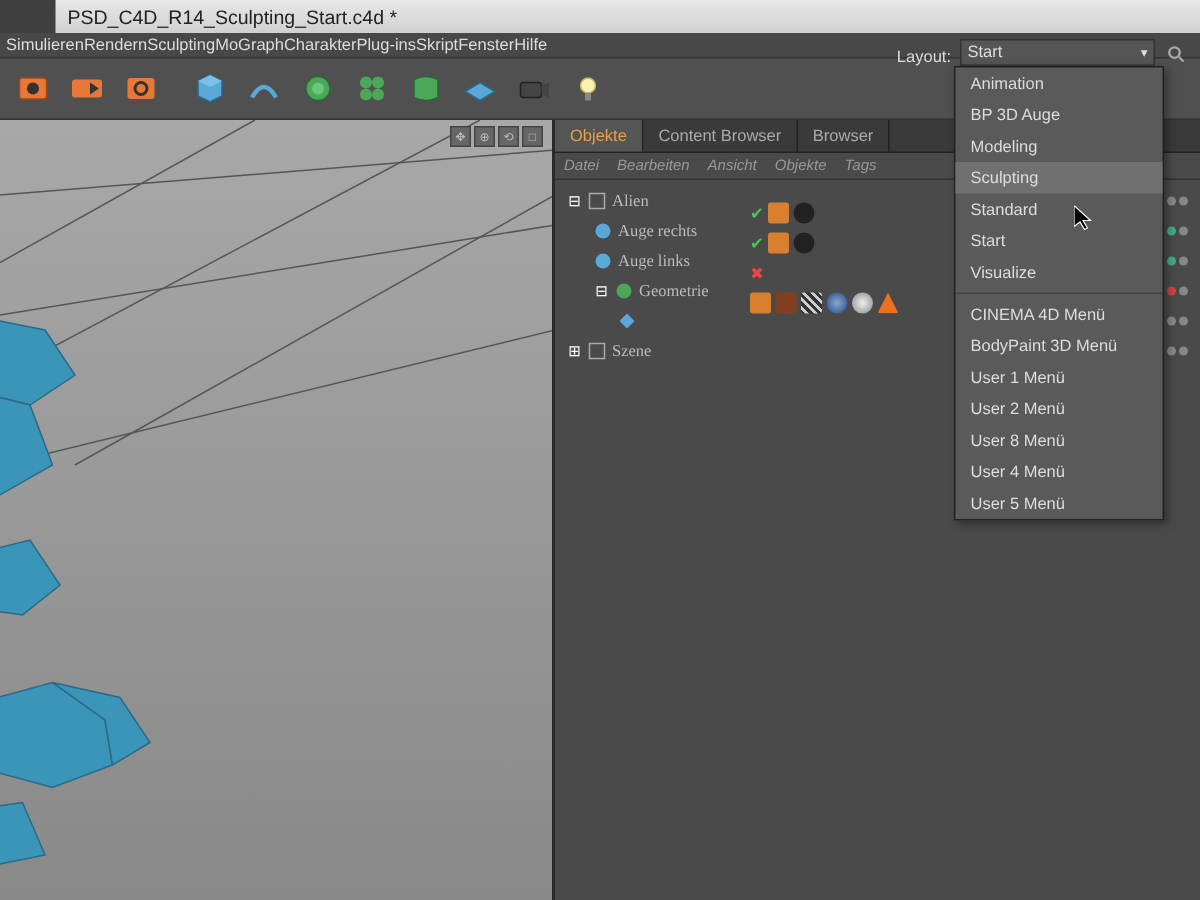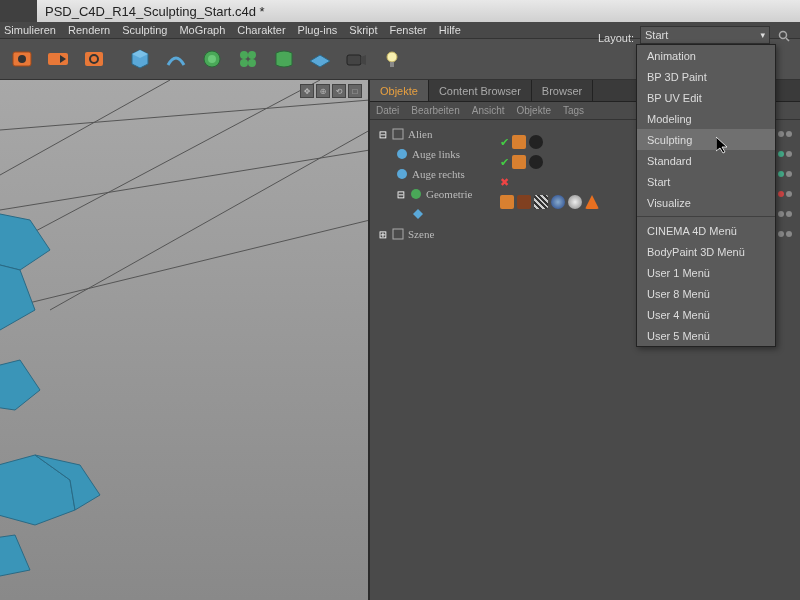--- a/index.html
+++ b/index.html
@@ -1,20 +1,20 @@
 <!DOCTYPE html>
 <html><head>
 <meta charset="utf-8">
 <style>
 * { margin: 0; padding: 0; box-sizing: border-box; font-family: Arial, sans-serif; }
 body { background: #404040; width: 800px; height: 600px; overflow: hidden; position: relative; }
 
 .titlebar { background: linear-gradient(#e8e8e8, #d0d0d0); height: 22px; display: flex; align-items: center; padding: 0 8px; font-size: 13px; color: #222; margin-left: 37px; }
 
-.menubar { background: #484848; height: 16px; display: flex; align-items: center; padding: 0 4px; gap: 12px; }
+.menubar { background: #484848; height: 16px; display: flex; align-items: center; padding: 0 4px; }
 .menubar span { color: #ddd; font-size: 11px; cursor: pointer; }
 
 .layout-row { position: absolute; right: 8px; top: 26px; display: flex; align-items: flex-end; gap: 6px; }
 .layout-label { color: #ddd; font-size: 11px; }
 .layout-select { background: #555; color: #ddd; border: 1px solid #333; font-size: 11px; width: 130px; height: 18px; padding: 0 4px; display: flex; align-items: center; justify-content: space-between; }
 .layout-select::after { content: "▾"; font-size: 9px; }
 .search-icon-box { width: 16px; height: 16px; display: flex; align-items: center; justify-content: center; color: #aaa; }
 
 .toolbar { background: #505050; height: 42px; display: flex; align-items: center; padding: 0 6px; gap: 4px; border-top: 1px solid #333; border-bottom: 1px solid #333; }
 .tool-btn { width: 32px; height: 32px; border-radius: 3px; display: flex; align-items: center; justify-content: center; cursor: pointer; }
@@ -28,21 +28,21 @@
 .mesh { position: absolute; left: -20px; top: 130px; }
 .mesh path { fill: #3a95b8; stroke: #2a6a85; stroke-width: 1; }
 .view-controls { position: absolute; top: 4px; right: 6px; display: flex; gap: 2px; }
 .vc { width: 14px; height: 14px; background: #666; border: 1px solid #444; display: flex; align-items: center; justify-content: center; font-size: 8px; color: #bbb; }
 
 .right-panel { width: 430px; background: #4a4a4a; display: flex; flex-direction: column; }
 .tabs { display: flex; height: 22px; background: #3a3a3a; border-bottom: 1px solid #222; }
 .tab { padding: 0 10px; font-size: 11px; color: #aaa; display: flex; align-items: center; cursor: pointer; border-right: 1px solid #222; }
 .tab.active { background: #555; color: #e8a040; }
 
-.subbar { display: flex; height: 18px; background: #4a4a4a; align-items: center; padding: 0 6px; gap: 12px; border-bottom: 1px solid #333; }
+.subbar { display: flex; height: 18px; background: #4a4a4a; align-items: center; padding: 0 6px; gap: 12px; border-bottom: 1px solid #333; font-style: italic; }
 .subbar span { color: #999; font-size: 10px; cursor: pointer; }
 
 .tree { padding: 4px 2px; font-size: 11px; }
 .tree-row { display: flex; align-items: center; height: 20px; gap: 4px; color: #bbb; cursor: pointer; }
 .indent1 { padding-left: 6px; }
 .indent2 { padding-left: 24px; }
 .indent3 { padding-left: 40px; }
 .expand { width: 10px; text-align: center; color: #fff; font-size: 10px; }
 .obj-icon { width: 12px; height: 12px; }
 .label { flex: 1; font-family: Liberation Serif, serif; }
@@ -219,31 +219,31 @@
         <span class="label">Alien</span>
         <div class="dots">
             <span class="dot"></span>
             <span class="dot"></span>
           </div>
       </div>
       <div class="tree-row indent2">
         <svg class="obj-icon">
             <circle cx="6" cy="6" r="5" fill="#5aa8d8"></circle>
           </svg>
+        <span class="label">Auge rechts</span>
+        <div class="dots">
+            <span class="dot g"></span>
+            <span class="dot"></span>
+          </div>
+      </div>
+      <div class="tree-row indent2">
+        <svg class="obj-icon">
+            <circle cx="6" cy="6" r="5" fill="#5aa8d8"></circle>
+          </svg>
         <span class="label">Auge links</span>
-        <div class="dots">
-            <span class="dot g"></span>
-            <span class="dot"></span>
-          </div>
-      </div>
-      <div class="tree-row indent2">
-        <svg class="obj-icon">
-            <circle cx="6" cy="6" r="5" fill="#5aa8d8"></circle>
-          </svg>
-        <span class="label">Auge rechts</span>
         <div class="dots">
             <span class="dot g"></span>
             <span class="dot"></span>
           </div>
       </div>
       <div class="tree-row indent2">
         <span class="expand">⊟</span>
         <svg class="obj-icon">
             <circle cx="6" cy="6" r="5" fill="#4aa858"></circle>
           </svg>
@@ -297,31 +297,31 @@
     <span class="tag" style="background:#804020"></span>
     <span class="tag" style="background:repeating-linear-gradient(45deg,#333,#333 2px,#ccc 2px,#ccc 4px)"></span>
     <span class="tag" style="background:radial-gradient(#8ac,#248);border-radius:50%"></span>
     <span class="tag" style="background:radial-gradient(#eee,#888);border-radius:50%"></span>
     <span class="tag" style="background:#e87020;clip-path:polygon(50% 0,100% 100%,0 100%)"></span>
   </div>
 </div>
 
 <div class="dropdown">
   <div class="dd-item">Animation</div>
-  <div class="dd-item">BP 3D Paint</div>
-  <div class="dd-item">BP UV Edit</div>
+  <div class="dd-item">BP 3D Auge</div>
   <div class="dd-item">Modeling</div>
   <div class="dd-item hov">Sculpting</div>
   <div class="dd-item">Standard</div>
   <div class="dd-item">Start</div>
   <div class="dd-item">Visualize</div>
   <div class="dd-sep"></div>
   <div class="dd-item">CINEMA 4D Menü</div>
   <div class="dd-item">BodyPaint 3D Menü</div>
   <div class="dd-item">User 1 Menü</div>
+  <div class="dd-item">User 2 Menü</div>
   <div class="dd-item">User 8 Menü</div>
   <div class="dd-item">User 4 Menü</div>
   <div class="dd-item">User 5 Menü</div>
 </div>
 
 <svg class="cursor" style="left:716px;top:137px">
   <path d="M0 0 L0 14 L4 11 L7 16 L9 15 L6 10 L11 10 Z" fill="#000" stroke="#fff" stroke-width="0.8"></path>
 </svg>
 
 </body></html>

